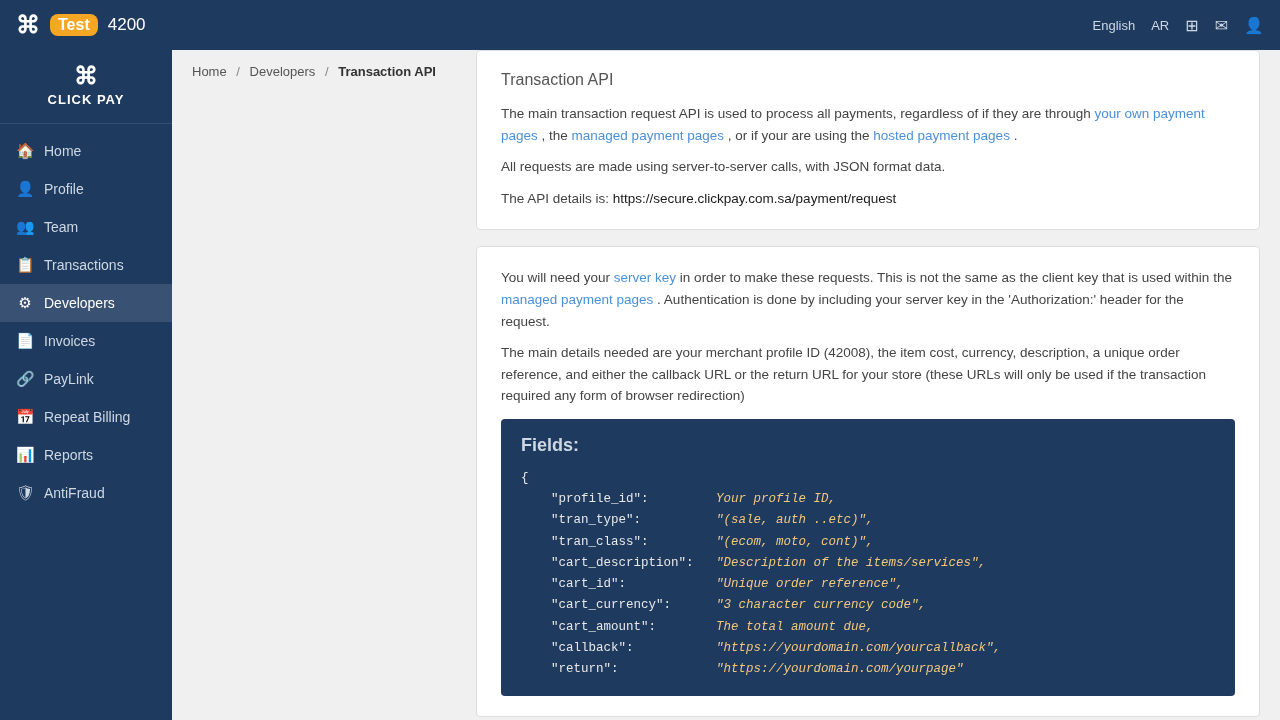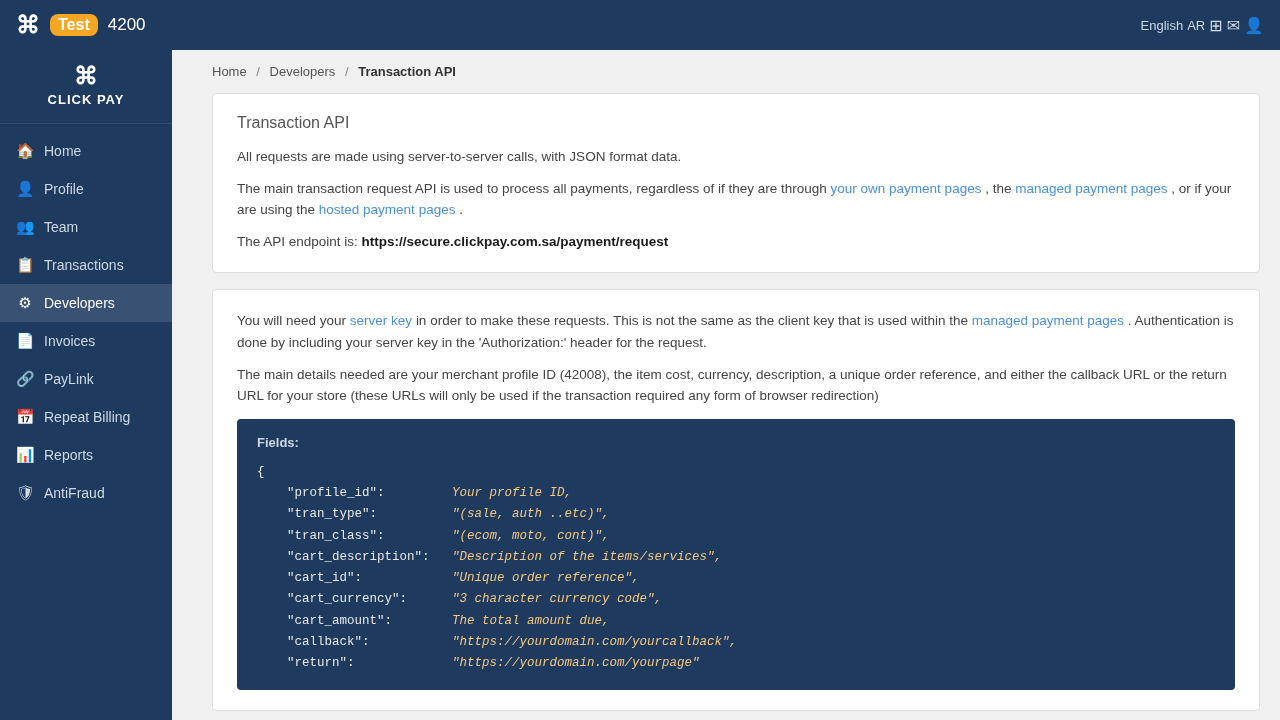--- a/index.html
+++ b/index.html
@@ -29,21 +29,21 @@
     }
     .merchant-id {
       color: #fff;
       font-size: 17px;
       font-weight: 500;
     }
     .top-header-right {
       margin-left: auto;
       display: flex;
       align-items: center;
-      gap: 4px;
+      gap: 16px;
       color: #cdd8e3;
       font-size: 13px;
     }
     .header-icon {
       color: #cdd8e3;
       font-size: 16px;
       cursor: pointer;
     }
 
     
@@ -103,22 +103,21 @@
       width: 18px;
       text-align: center;
       font-size: 15px;
     }
 
     
     .content-area {
       flex: 1;
       overflow: hidden;
       display: flex;
-      flex-direction: column;
-      margin-left: 20px;
+      flex-direction: row;
     }
 
     
     .breadcrumb {
       padding: 14px 20px;
       font-size: 13px;
       color: #555;
       background: #f0f0f0;
       flex-shrink: 0;
     }
@@ -153,34 +152,34 @@
     .content-card p {
       font-size: 13.5px;
       color: #444;
       line-height: 1.6;
       margin-bottom: 10px;
     }
     .content-card p:last-child { margin-bottom: 0; }
     .link-blue { color: #4a90d9; text-decoration: none; }
     .endpoint-url {
       color: #1a1a1a;
-      font-weight: 700;
+      font-weight: 400;
       font-size: 13.5px;
     }
 
     
     .code-block {
       background: #1e3a5f;
       border-radius: 4px;
       padding: 16px 20px;
       margin-top: 12px;
     }
     .code-block-header {
       color: #cdd8e3;
-      font-size: 13px;
+      font-size: 18px;
       font-weight: 600;
       margin-bottom: 12px;
     }
     .code-content {
       font-family: 'Courier New', Courier, monospace;
       font-size: 12.5px;
       color: #e8e8e8;
       line-height: 1.7;
       white-space: pre;
     }
@@ -269,32 +268,32 @@
       <span class="breadcrumb-sep">/</span>
       <a href="#">Developers</a>
       <span class="breadcrumb-sep">/</span>
       <span class="breadcrumb-current">Transaction API</span>
     </div>
 
     <div class="content-scroll">
 
       <div class="content-card">
         <h2>Transaction API</h2>
-        <p>All requests are made using server-to-server calls, with JSON format data.</p>
         <p>
           <span>The main transaction request API is used to process all payments, regardless of if they are through </span>
           <a href="#" class="link-blue">your own payment pages</a>
           <span>, the </span>
           <a href="#" class="link-blue">managed payment pages</a>
           <span>, or if your are using the </span>
           <a href="#" class="link-blue">hosted payment pages</a>
           <span>.</span>
         </p>
+        <p>All requests are made using server-to-server calls, with JSON format data.</p>
         <p>
-          <span>The API endpoint is: </span>
+          <span>The API details is: </span>
           <span class="endpoint-url">https://secure.clickpay.com.sa/payment/request</span>
         </p>
       </div>
 
       <div class="content-card">
         <p>
           <span>You will need your </span>
           <a href="#" class="link-blue">server key</a>
           <span> in order to make these requests. This is not the same as the client key that is used within the </span>
           <a href="#" class="link-blue">managed payment pages</a>

